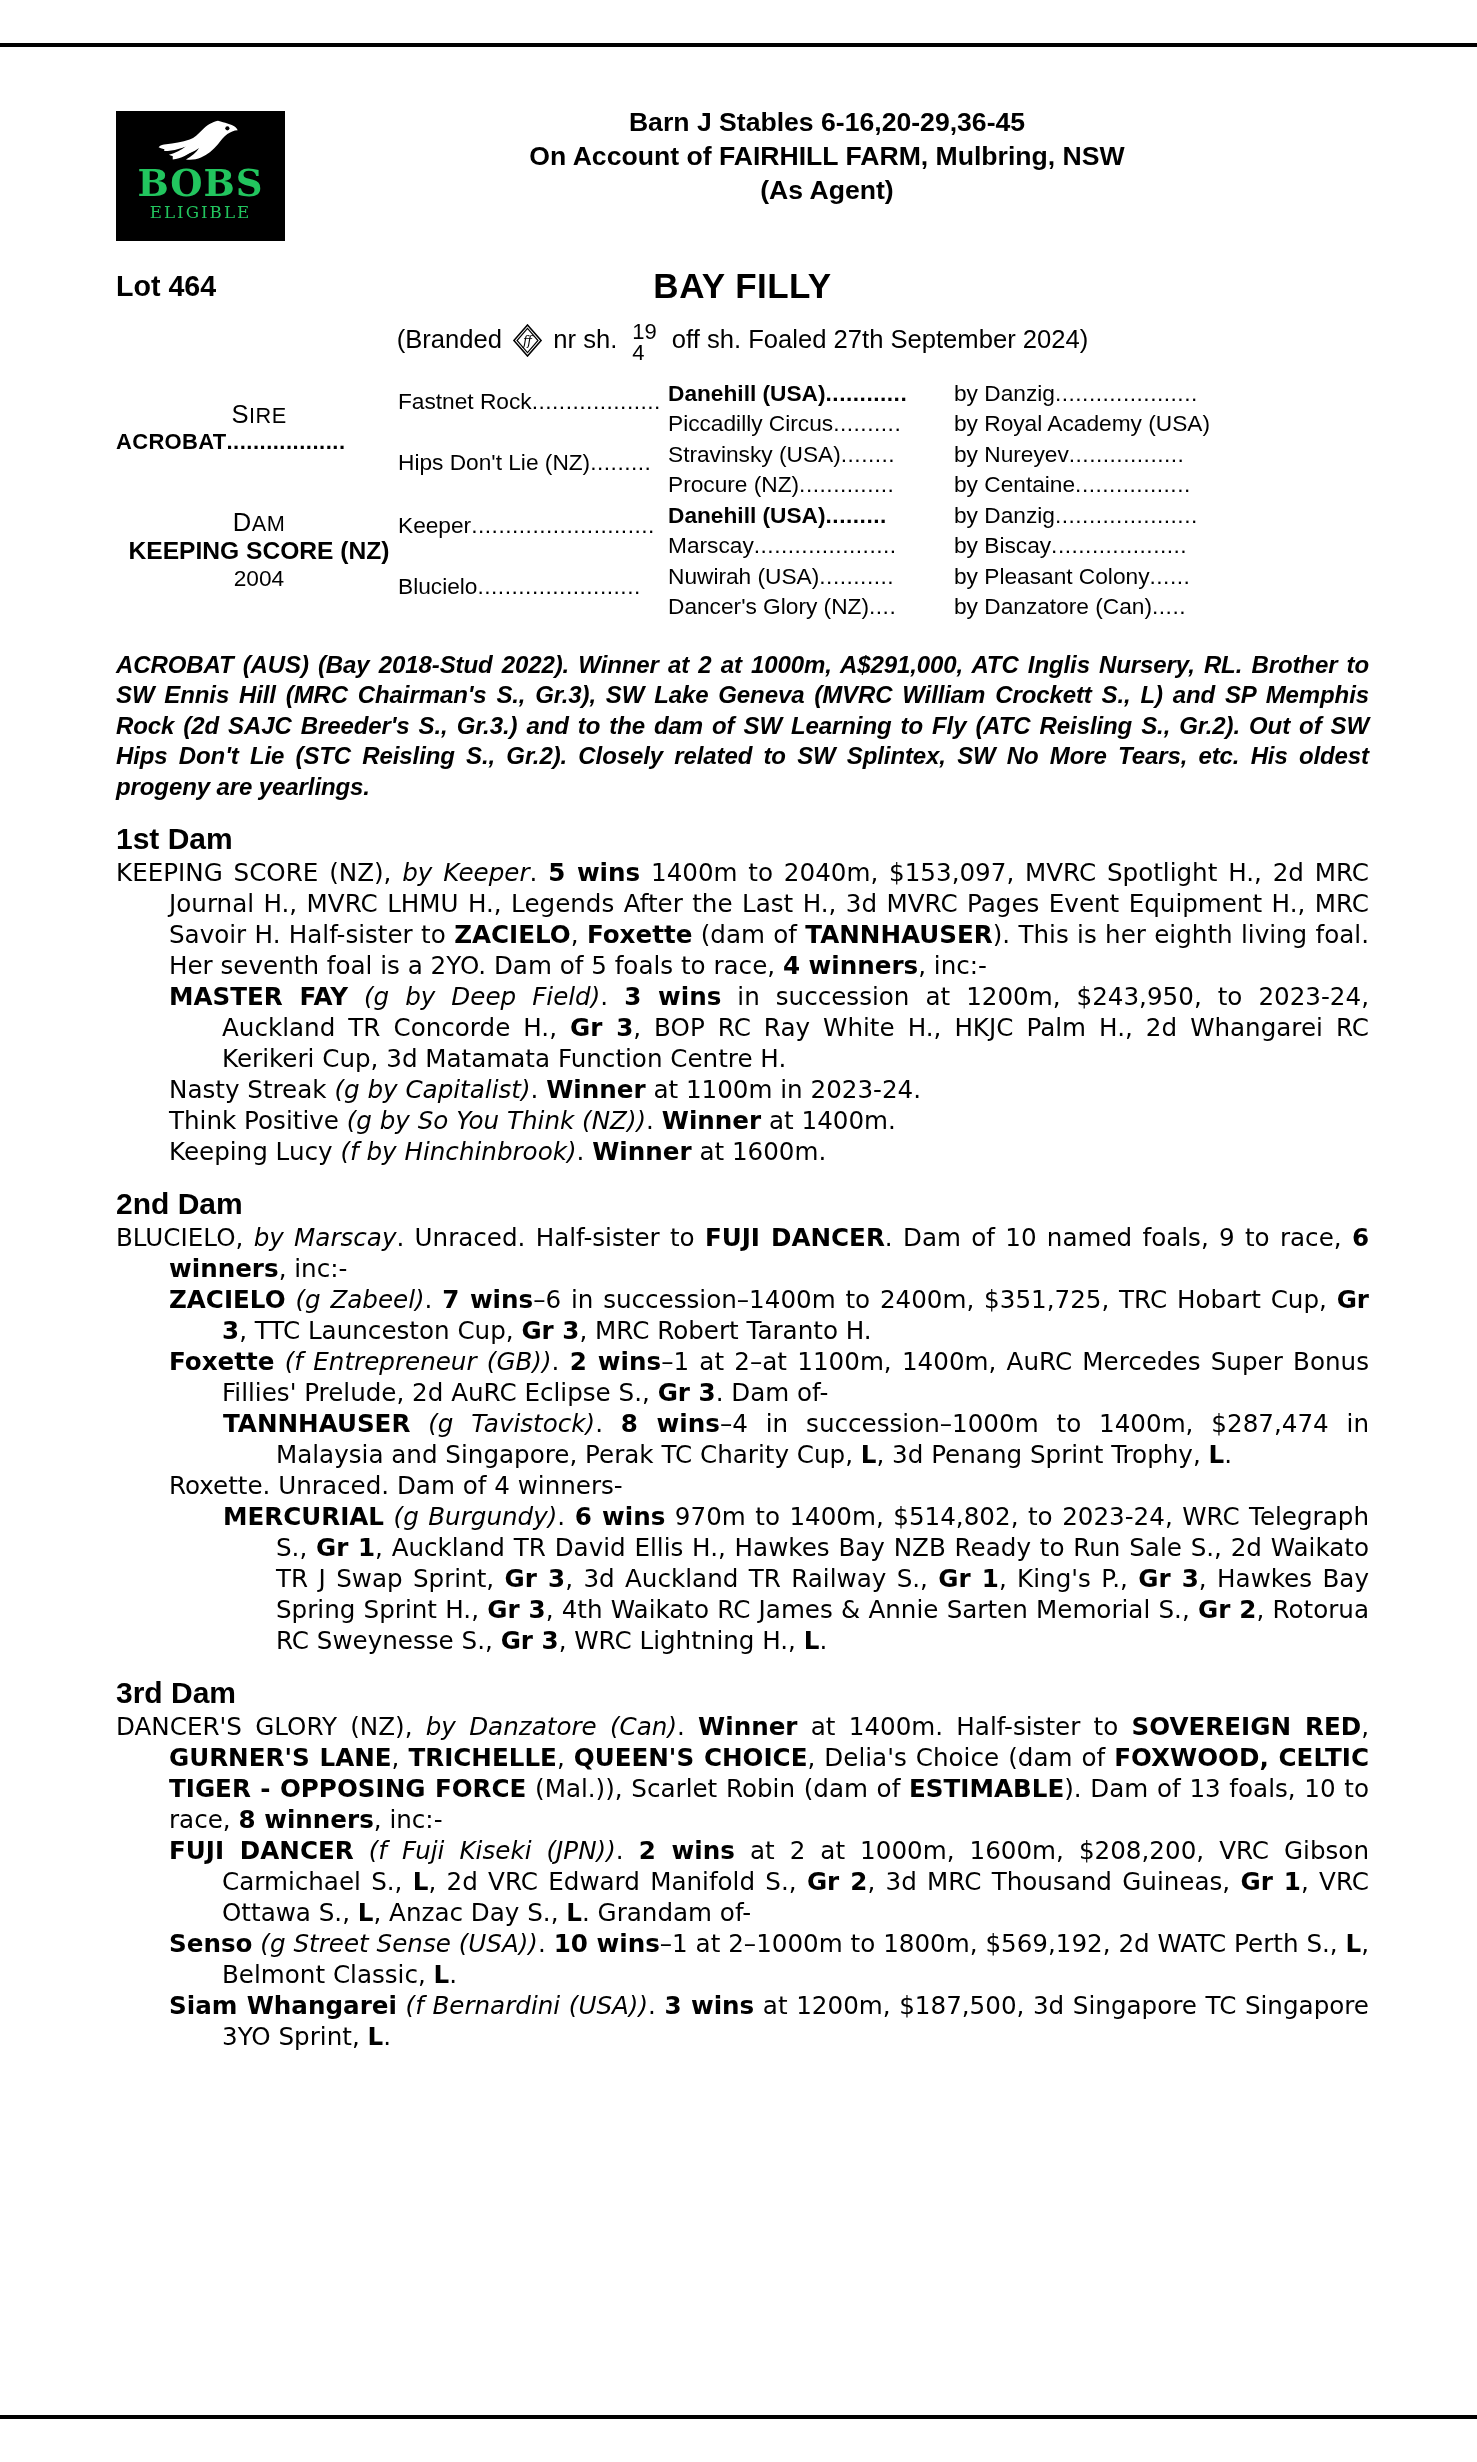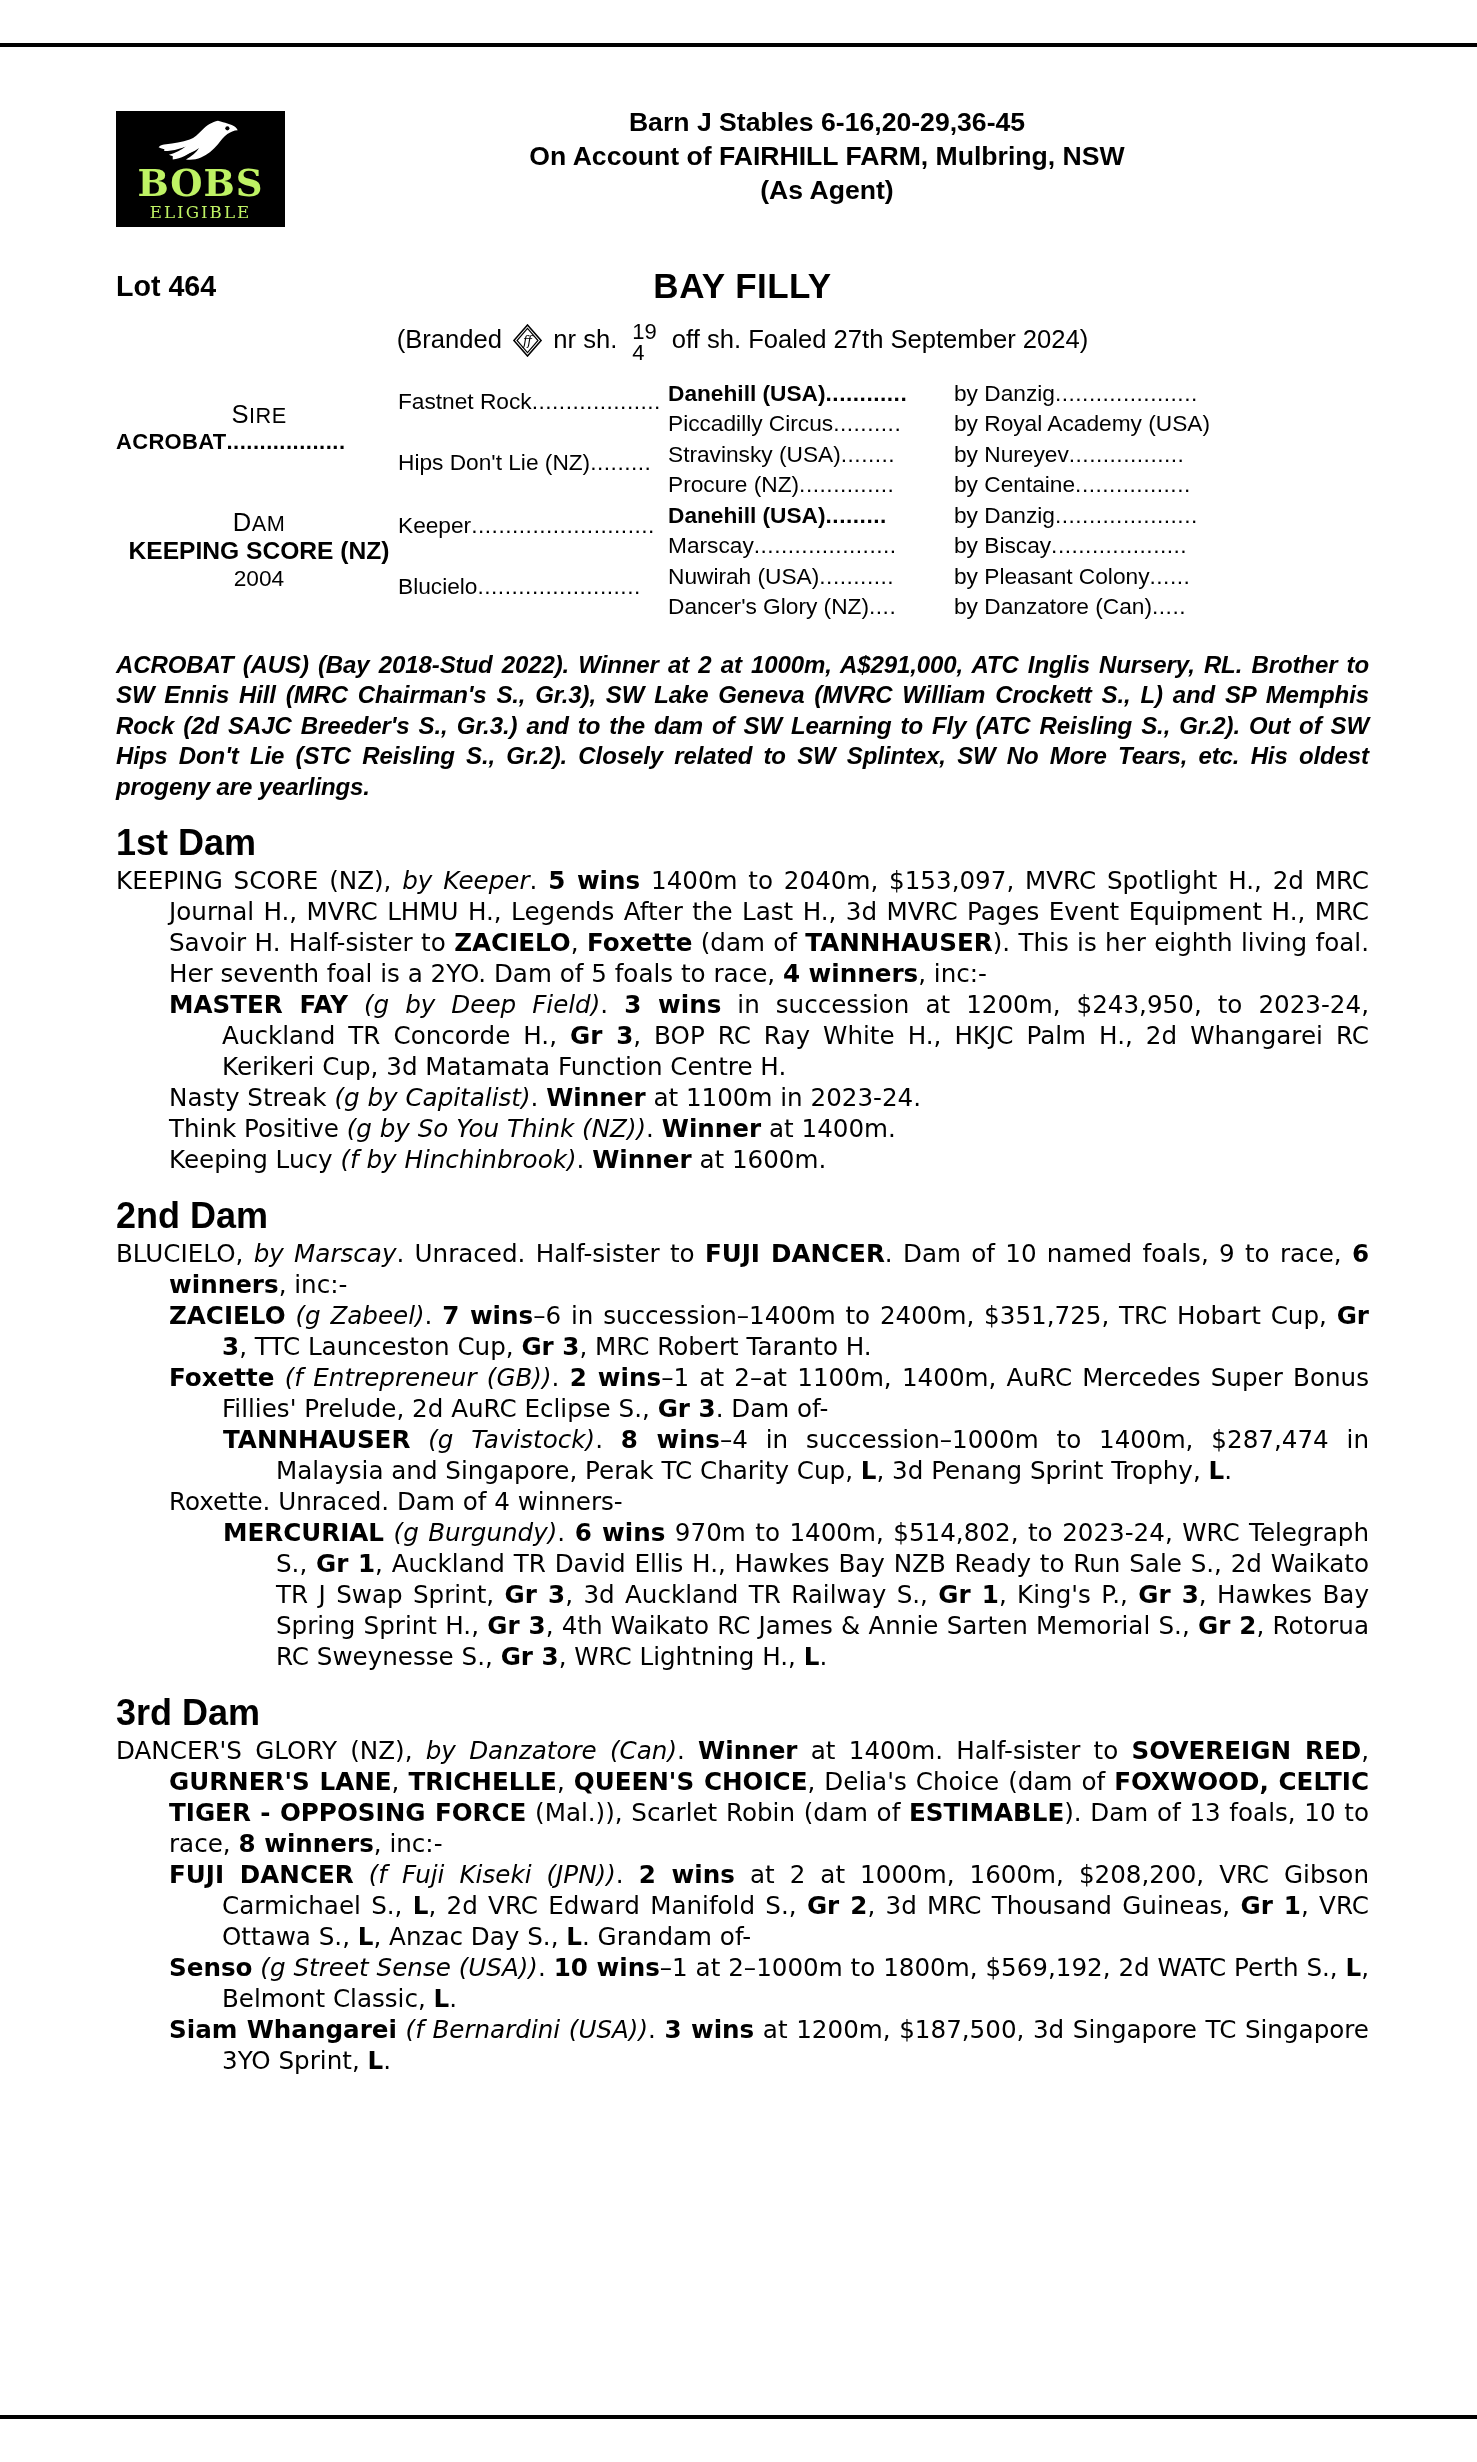--- a/index.html
+++ b/index.html
@@ -42,23 +42,23 @@
   
   .header {
     position: relative;
     height: 165px;
   }
   .bobs-logo {
     position: absolute;
     left: 0;
     top: 15.8px;
     width: 169px;
-    height: 116px;
+    height: 130px;
     background: #000;
-    color: #bef264;
+    color: #22c55e;
     display: flex;
     flex-direction: column;
     align-items: center;
     justify-content: flex-start;
     padding-top: 5.9px;
     box-sizing: border-box;
   }
   .bobs-mark {
     width: 114px;
     height: 49px;
@@ -217,21 +217,21 @@
     font-size: 24px;
     line-height: 30.5px;
     text-align: justify;
     letter-spacing: -0.1px;
   }
 
   
   .damhead {
     font-family: "Liberation Sans", sans-serif;
     font-weight: bold;
-    font-size: 36px;
+    font-size: 30px;
     margin-top: 19.7px;
     margin-bottom: 1px;
   }
   .para {
     font-family: "DejaVu Sans", sans-serif;
     font-size: 24.6px;
     line-height: 31px;
     text-align: justify;
     text-indent: -53px;
     padding-left: 53px;

